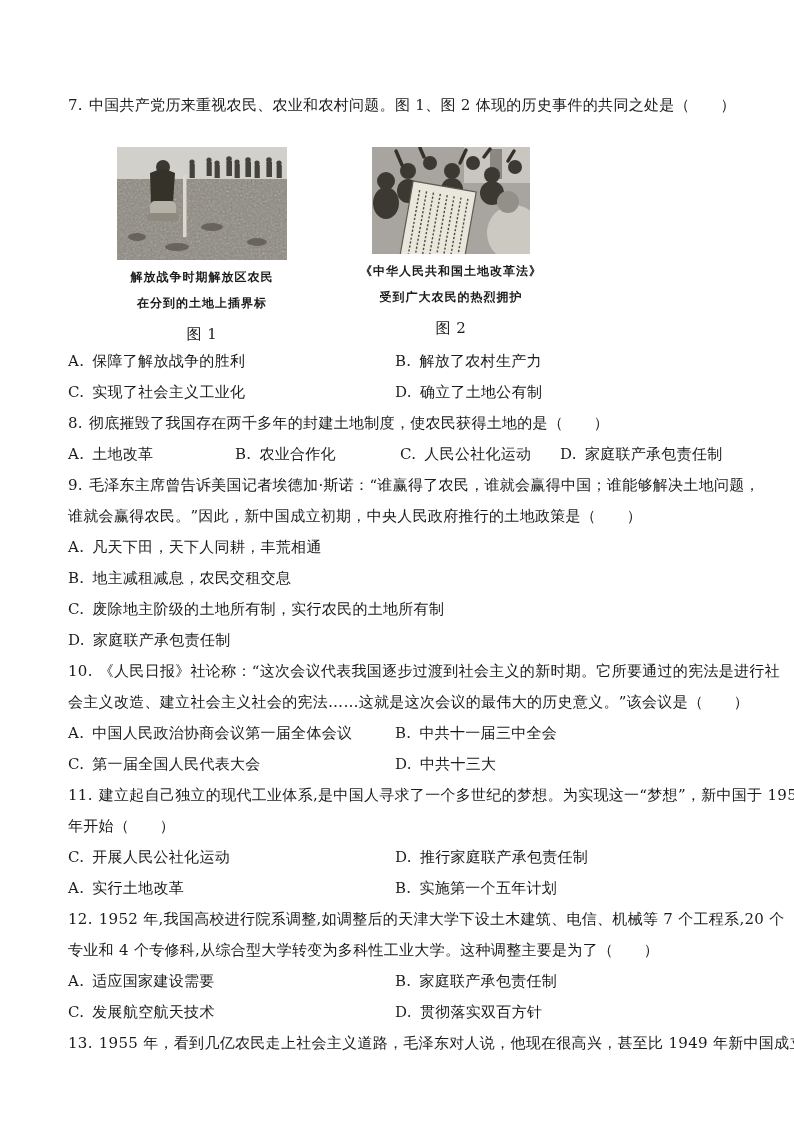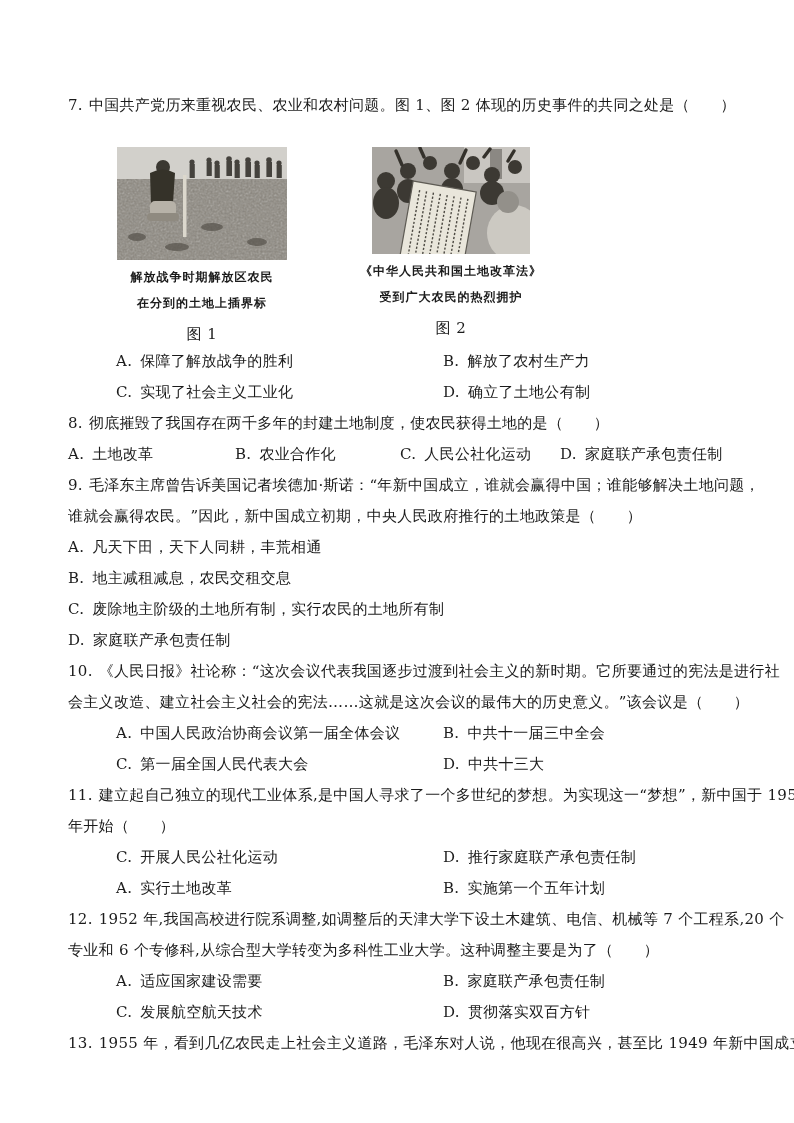--- a/index.html
+++ b/index.html
@@ -18,21 +18,21 @@
   .figures { display:flex; margin-top:26px; margin-left:14px; }
   .figure { width:240px; text-align:center; }
   .figure + .figure { margin-left:9px; }
   .fig-img { display:block; margin:0 auto; }
   .fig-caption { font-weight:700; font-size:12px; line-height:26px; letter-spacing:1px; }
   .fig-caption.first { margin-top:4px; }
   .fig-label { line-height:24px; letter-spacing:0.5px;margin-top:6px; }
   .opt-row { display:flex; line-height:31px; }
   .opt { white-space:nowrap; letter-spacing:0.3px; }
   .okey { margin-right:8px; }
-  .cols2 .opt:first-child { width:327px;margin-left:48px; }
+  .cols2 .opt:first-child { width:327px; }
   .cols4 .opt:nth-child(1) { width:167px; }
   .cols4 .opt:nth-child(2) { width:165px; }
   .cols4 .opt:nth-child(3) { width:160px; }
 </style>
 </head>
 <body>
 
 <div class="page">
 
   <section>
@@ -151,21 +151,21 @@
     <div class="q-line"><span class="qnum">8.</span><span>彻底摧毁了我国存在两千多年的封建土地制度，使农民获得土地的是（　　）</span></div>
     <div class="opt-row cols4">
       <div class="opt"><span class="okey">A.</span><span>土地改革</span></div>
       <div class="opt"><span class="okey">B.</span><span>农业合作化</span></div>
       <div class="opt"><span class="okey">C.</span><span>人民公社化运动</span></div>
       <div class="opt"><span class="okey">D.</span><span>家庭联产承包责任制</span></div>
     </div>
   </section>
 
   <section>
-    <div class="q-line"><span class="qnum">9.</span><span>毛泽东主席曾告诉美国记者埃德加·斯诺：“年新中国成立，谁就会赢得中国；谁能够解决土地问题，</span></div>
+    <div class="q-line"><span class="qnum">9.</span><span>毛泽东主席曾告诉美国记者埃德加·斯诺：“谁赢得了农民，谁就会赢得中国；谁能够解决土地问题，</span></div>
     <div class="q-line">谁就会赢得农民。”因此，新中国成立初期，中央人民政府推行的土地政策是（　　）</div>
     <div class="opt-row">
         <div class="opt"><span class="okey">A.</span><span>凡天下田，天下人同耕，丰荒相通</span></div>
       </div>
     <div class="opt-row">
         <div class="opt"><span class="okey">B.</span><span>地主减租减息，农民交租交息</span></div>
       </div>
     <div class="opt-row">
         <div class="opt"><span class="okey">C.</span><span>废除地主阶级的土地所有制，实行农民的土地所有制</span></div>
       </div>
@@ -195,21 +195,21 @@
       <div class="opt"><span class="okey">D.</span><span>推行家庭联产承包责任制</span></div>
     </div>
     <div class="opt-row cols2">
       <div class="opt"><span class="okey">A.</span><span>实行土地改革</span></div>
       <div class="opt"><span class="okey">B.</span><span>实施第一个五年计划</span></div>
     </div>
   </section>
 
   <section>
     <div class="q-line"><span class="qnum">12.</span><span>1952 年,我国高校进行院系调整,如调整后的天津大学下设土木建筑、电信、机械等 7 个工程系,20 个</span></div>
-    <div class="q-line">专业和 6 个专修科,从综合型大学转变为多科性工业大学。这种调整主要是为了（　　）</div>
+    <div class="q-line">专业和 4 个专修科,从综合型大学转变为多科性工业大学。这种调整主要是为了（　　）</div>
     <div class="opt-row cols2">
       <div class="opt"><span class="okey">A.</span><span>适应国家建设需要</span></div>
       <div class="opt"><span class="okey">B.</span><span>家庭联产承包责任制</span></div>
     </div>
     <div class="opt-row cols2">
       <div class="opt"><span class="okey">C.</span><span>发展航空航天技术</span></div>
       <div class="opt"><span class="okey">D.</span><span>贯彻落实双百方针</span></div>
     </div>
   </section>
 

